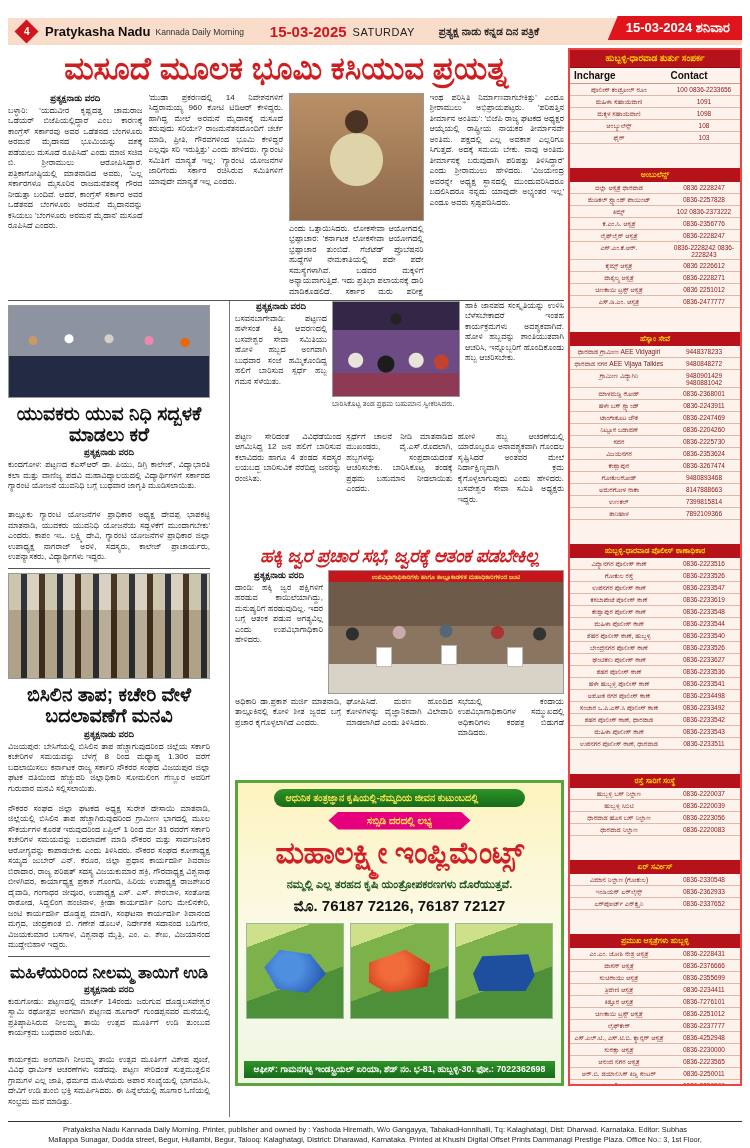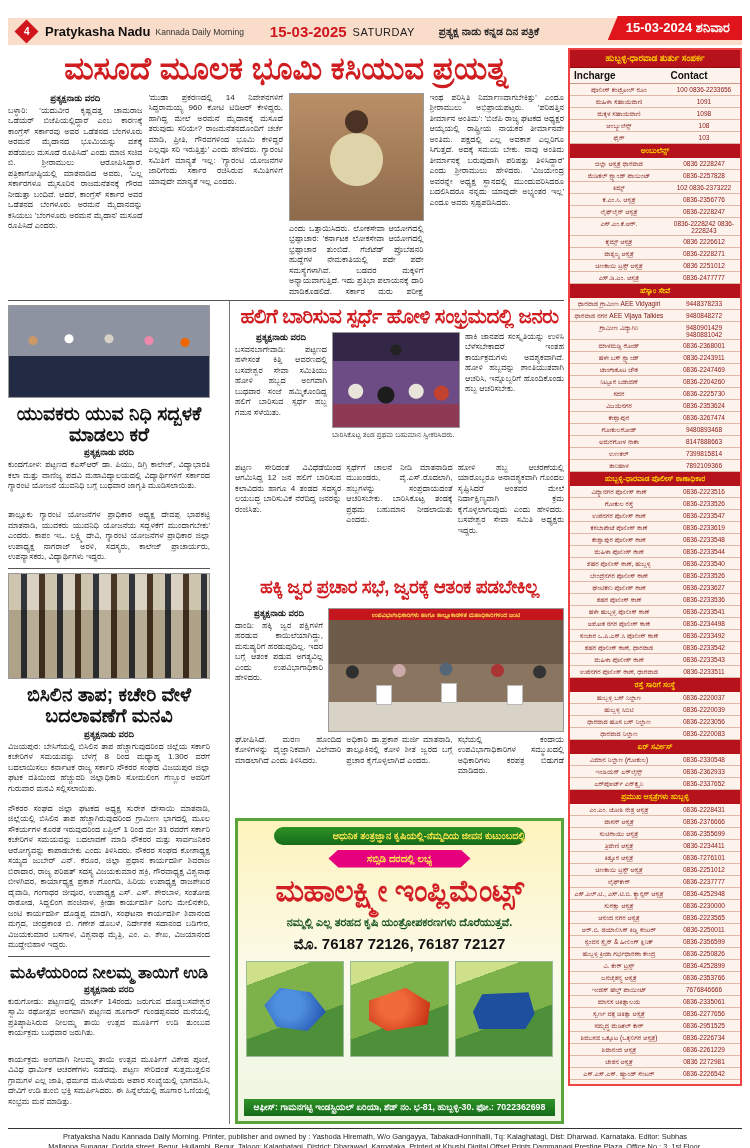--- a/index.html
+++ b/index.html
@@ -67,58 +67,58 @@
                 radial-gradient(circle at 42% 66%, #1c1c1c 8px, transparent 9px),
                 radial-gradient(circle at 66% 62%, #e8e4da 7px, transparent 8px),
                 radial-gradient(circle at 86% 64%, #c2412f 7px, transparent 8px),
                 linear-gradient(#342647 0 30%, #6d4b85 30% 75%, #8f3a54 75% 100%); }
   .caption { font-size:7.3px; line-height:1.25; color:#222; padding-top:2px; text-align:justify; }
   .holi-c3 { flex:1; }
   .holi-bottom { display:flex; gap:5px; height:104px; overflow:hidden; margin-top:3px; }
   .holi-bottom .m-col { font-size:8.1px; }
 
   
-  .bf-head { font-size:18.5px; white-space:nowrap; letter-spacing:-0.4px; text-align:center; font-weight:bold; padding:5px 0 10px 0; }
+  .bf-head { font-size:18.5px; white-space:nowrap; letter-spacing:-0.4px; text-align:center; font-weight:bold; padding:5px 0 3px 0;font-style:italic; }
   .bf-top { display:flex; gap:5px; height:124px; overflow:hidden; }
   .bf-c1 { width:88px; }
   .bf-photo { flex:1; border:1px solid #999; background:linear-gradient(#6e5a49 0 45%, #8a7561 45% 100%); position:relative; }
   .bf-banner { background:#c4161c; color:#ffd94e; font-size:6.3px; font-weight:bold; text-align:center; padding:2px 2px; line-height:1.2; }
   .bf-people { position:absolute; bottom:0; left:0; right:0; height:72px;
     background: radial-gradient(circle at 10% 18%, #2f2f2f 6px, transparent 7px),
                 radial-gradient(circle at 30% 16%, #caa 6px, transparent 7px),
                 radial-gradient(circle at 50% 14%, #567 6px, transparent 7px),
                 radial-gradient(circle at 72% 16%, #a33 6px, transparent 7px),
                 radial-gradient(circle at 90% 18%, #333 6px, transparent 7px),
                 linear-gradient(0deg, #d9d2c6 0 40%, transparent 40%); }
   .bf-paper { position:absolute; width:16px; height:20px; background:#fff; border:1px solid #bbb; }
   .bf-bottom { display:flex; gap:5px; height:78px; overflow:hidden; margin-top:3px; }
 
   
   .ad { margin-top:5px; border:3px solid #5aa43c; background:linear-gradient(#fdf3bd, #fbfbee 55%, #eef5e0); height:306px; position:relative; padding-top:6px; }
-  .ad-pill { width:78%; margin:0 auto; background:linear-gradient(#2e9327,#176b1a); color:#ffe84d; font-size:9.5px; font-weight:bold; text-align:right; border-radius:9px; padding:3px 0; }
+  .ad-pill { width:78%; margin:0 auto; background:linear-gradient(#2e9327,#176b1a); color:#ffe84d; font-size:9.5px; font-weight:bold; text-align:left; border-radius:9px; padding:3px 12px; }
   .ad-ribbon { width:44%; margin:5px auto 0 auto; background:#e6007e; color:#ffe84d; font-size:10px; font-weight:bold; text-align:center; padding:3px 4px; clip-path:polygon(7% 0,93% 0,100% 50%,93% 100%,7% 100%,0 50%); }
   .ad-title { text-align:center; color:#d21f26; font-size:30px; font-weight:bold; margin-top:6px; letter-spacing:-0.5px; }
   .ad-desc { text-align:center; color:#14511c; font-size:11px; font-weight:bold; margin-top:7px; }
   .ad-phone { text-align:center; color:#111; font-size:15px; font-weight:bold; margin-top:6px; }
   .ad-photos { display:flex; gap:6px; padding:8px 8px 0 8px; }
   .ad-ph { flex:1; height:96px; border:1px solid #9b9; background:linear-gradient(160deg, #cfe08a 0 18%, #7db24a 18% 60%, #4e8f3a 60% 100%); position:relative; }
   .ad-ph::after { content:""; position:absolute; left:18%; top:28%; width:64%; height:46%; border-radius:6px; }
   .ad-ph.blue::after { background:radial-gradient(circle at 40% 40%, #4f8fe0 30%, #1f4fa8 90%); clip-path:polygon(0 40%,25% 0,75% 10%,100% 55%,70% 100%,20% 90%); }
   .ad-ph.red::after { background:radial-gradient(circle at 40% 40%, #f06a3a 30%, #c42d10 90%); clip-path:polygon(0 30%,60% 0,100% 35%,95% 85%,30% 100%,0 75%); }
   .ad-ph.trailer::after { background:radial-gradient(circle at 40% 40%, #3a6fc0 30%, #17folk 90%); background:#1d4f9e; clip-path:polygon(0 55%,15% 15%,90% 10%,100% 60%,85% 95%,10% 95%); }
   .ad-strip { position:absolute; left:6px; right:6px; bottom:5px; background:linear-gradient(#2e9327,#176b1a); color:#fff; font-size:8.8px; font-weight:bold; text-align:center; padding:3px 2px; }
 
   
   .sb { border:2px solid #ef4444; background:#fdf2ec; height:1038px; overflow:hidden; }
   .sb-title { background:#b5121b; color:#ffd400; font-weight:bold; font-size:8.8px; text-align:center; padding:3px 1px; border-bottom:1px solid #8f0e12; }
   .sb-cols { display:flex; font-weight:bold; font-size:10px; color:#111; border-bottom:1px solid #c98; }
   .sb-cols div { padding:2px 4px; }
   .sb-cols div:first-child { flex:1.35; }
   .sb-cols div:last-child { flex:1; }
-  .s-section { background:#b5121b; color:#ffd400; font-weight:bold; font-size:7.6px; text-align:center; padding:2px 1px; }
+  .s-section { background:#b5121b; color:#ffd400; font-weight:bold; font-size:7.6px; text-align:center; padding:2px 1px;margin-top:24px; }
   .s-row { display:flex; border-bottom:1px solid #e0b8a8; font-size:6.5px; color:#7a1510; }
   .s-row .sn { flex:1.35; padding:1.5px 3px; text-align:center; }
   .s-row .sc { flex:1; padding:1.5px 2px; text-align:center; color:#8b1410; }
 
   
   .footer-rule { border-top:1.5px solid #333; margin-top:4px; }
   .footer { font-size:7.4px; color:#222; text-align:center; line-height:1.45; padding-top:3px; }
 </style>
 </head>
 <body>
@@ -178,21 +178,20 @@
             <div class="head2" style="font-size:16px">ಮಹಿಳೆಯರಿಂದ ನೀಲಮ್ಮ ತಾಯಿಗೆ ಉಡಿ</div>
             <div class="dateline">ಪ್ರತ್ಯಕ್ಷನಾಡು ವರದಿ</div>
             <div class="body-txt" style="height:56px">ಕುರುಗೋಡು: ಪಟ್ಟಣದಲ್ಲಿ ಮಾರ್ಚ್ 14ರಂದು ಜರುಗುವ ದೊಡ್ಡಬಸವೇಶ್ವರ ಸ್ವಾಮಿ ರಥೋತ್ಸವ ಅಂಗವಾಗಿ ಪಟ್ಟಣದ ಹೂಗಾರ್ ಗುಂಡಪ್ಪನವರ ಮನೆಯಲ್ಲಿ ಪ್ರತಿಷ್ಠಾಪಿಸಿರುವ ನೀಲಮ್ಮ ತಾಯಿ ಉತ್ಸವ ಮೂರ್ತಿಗೆ ಉಡಿ ತುಂಬುವ ಕಾರ್ಯಕ್ರಮ ಬುಧವಾರ ಜರುಗಿತು.</div>
             <div class="body-txt" style="height:62px; margin-top:2px">ಕಾರ್ಯಕ್ರಮ ಅಂಗವಾಗಿ ನೀಲಮ್ಮ ತಾಯಿ ಉತ್ಸವ ಮೂರ್ತಿಗೆ ವಿಶೇಷ ಪೂಜೆ, ವಿವಿಧ ಧಾರ್ಮಿಕ ಆಚರಣೆಗಳು ನಡೆದವು. ಪಟ್ಟಣ ಸೇರಿದಂತೆ ಸುತ್ತಮುತ್ತಲಿನ ಗ್ರಾಮಗಳ ಎಲ್ಲ ಜಾತಿ, ಧರ್ಮದ ಮಹಿಳೆಯರು ಅಪಾರ ಸಂಖ್ಯೆಯಲ್ಲಿ ಭಾಗವಹಿಸಿ, ದೇವಿಗೆ ಉಡಿ ತುಂಬಿ ಭಕ್ತಿ ಸಮರ್ಪಿಸಿದರು. ಈ ಹಿನ್ನೆಲೆಯಲ್ಲಿ ಹೂಗಾರ ಓಣಿಯಲ್ಲಿ ಸಂಭ್ರಮ ಮನೆ ಮಾಡಿತ್ತು.</div>
           </div>
         </div>
 
         <div class="mid-col">
 
           <div>
-            <div class="holi-head head-red">ಹಲಿಗೆ ಬಾರಿಸುವ ಸ್ಪರ್ಧೆ ಹೋಳಿ ಸಂಭ್ರಮದಲ್ಲಿ ಜನರು</div>
             <div class="holi-top">
               <div class="holi-c1 body-txt">
                 <div class="dateline">ಪ್ರತ್ಯಕ್ಷನಾಡು ವರದಿ</div>
                 <span>ಬಸವನಬಾಗೇವಾಡಿ: ಪಟ್ಟಣದ ಹಳೇಸಂತೆ ಕಿತ್ತಿ ಆವರಣದಲ್ಲಿ ಬಸವೇಶ್ವರ ಸೇವಾ ಸಮಿತಿಯು ಹೋಳಿ ಹಬ್ಬದ ಅಂಗವಾಗಿ ಬುಧವಾರ ಸಂಜೆ ಹಮ್ಮಿಕೊಂಡಿದ್ದ ಹಲಿಗೆ ಬಾರಿಸುವ ಸ್ಪರ್ಧೆ ಹಬ್ಬ ಗಮನ ಸೆಳೆಯಿತು.</span>
               </div>
               <div class="holi-photo-wrap">
                 <div class="photo ph-holi"></div>
                 <div class="caption">ಬಾರಿಸಿಕೊಟ್ಟ ತಂಡ ಪ್ರಥಮ ಬಹುಮಾನ ಸ್ವೀಕರಿಸಿದರು.</div>
               </div>
               <div class="holi-c3 body-txt">ಹಾಕಿ ಜಾನಪದ ಸಂಸ್ಕೃತಿಯನ್ನು ಉಳಿಸಿ ಬೆಳೆಸಬೇಕಾದರೆ ಇಂತಹ ಕಾರ್ಯಕ್ರಮಗಳು ಅವಶ್ಯಕವಾಗಿವೆ. ಹೋಳಿ ಹಬ್ಬವನ್ನು ಶಾಂತಿಯುತವಾಗಿ ಆಚರಿಸಿ, ಇನ್ನೊಬ್ಬರಿಗೆ ಹೊಂದಿಕೊಂಡು ಹಬ್ಬ ಆಚರಿಸಬೇಕು.</div>
@@ -213,22 +212,22 @@
               </div>
               <div class="bf-photo">
                 <div class="bf-banner">ಉಪವಿಭಾಗಾಧಿಕಾರಿಗಳು ಹಾಗೂ ತಾಲ್ಲೂಕಾಡಳಿತ ಮಹಾಧಿಕಾರಿಗಳಿಂದ ಜಂಟಿ</div>
                 <div class="bf-people"></div>
                 <div class="bf-paper" style="left:20%; bottom:26px"></div>
                 <div class="bf-paper" style="left:48%; bottom:28px"></div>
                 <div class="bf-paper" style="left:76%; bottom:26px"></div>
               </div>
             </div>
             <div class="bf-bottom">
+              <div class="m-col">ಅಧಿಕಾರಿ ಡಾ.ಪ್ರಕಾಶ ಮರ್ಜಿ ಮಾತನಾಡಿ, ತಾಲ್ಲೂಕಿನಲ್ಲಿ ಕೋಳಿ ಶೀತ ಜ್ವರದ ಬಗ್ಗೆ ಪ್ರಚಾರ ಕೈಗೊಳ್ಳಲಾಗಿದೆ ಎಂದರು.</div>
               <div class="m-col">ಘೋಷಿಸಿದೆ. ಮರಣ ಹೊಂದಿದ ಕೋಳಿಗಳನ್ನು ವೈಜ್ಞಾನಿಕವಾಗಿ ವಿಲೇವಾರಿ ಮಾಡಲಾಗಿದೆ ಎಂದು ತಿಳಿಸಿದರು.</div>
-              <div class="m-col">ಅಧಿಕಾರಿ ಡಾ.ಪ್ರಕಾಶ ಮರ್ಜಿ ಮಾತನಾಡಿ, ತಾಲ್ಲೂಕಿನಲ್ಲಿ ಕೋಳಿ ಶೀತ ಜ್ವರದ ಬಗ್ಗೆ ಪ್ರಚಾರ ಕೈಗೊಳ್ಳಲಾಗಿದೆ ಎಂದರು.</div>
               <div class="m-col">ಸಭೆಯಲ್ಲಿ ಕಂದಾಯ ಉಪವಿಭಾಗಾಧಿಕಾರಿಗಳ ಸಮ್ಮುಖದಲ್ಲಿ ಅಧಿಕಾರಿಗಳು ಕರಪತ್ರ ಬಿಡುಗಡೆ ಮಾಡಿದರು.</div>
             </div>
           </div>
 
           <div class="ad">
             <div class="ad-pill">ಆಧುನಿಕ ತಂತ್ರಜ್ಞಾನ ಕೃಷಿಯಲ್ಲಿ-ನೆಮ್ಮದಿಯ ಜೀವನ ಕುಟುಂಬದಲ್ಲಿ</div>
             <div class="ad-ribbon">ಸಬ್ಸಿಡಿ ದರದಲ್ಲಿ ಲಭ್ಯ</div>
             <div class="ad-title">ಮಹಾಲಕ್ಷ್ಮೀ ಇಂಪ್ಲಿಮೆಂಟ್ಸ್</div>
             <div class="ad-desc">ನಮ್ಮಲ್ಲಿ ಎಲ್ಲ ತರಹದ ಕೃಷಿ ಯಂತ್ರೋಪಕರಣಗಳು ದೊರೆಯುತ್ತವೆ.</div>
             <div class="ad-phone">ಮೊ. 76187 72126, 76187 72127</div>

